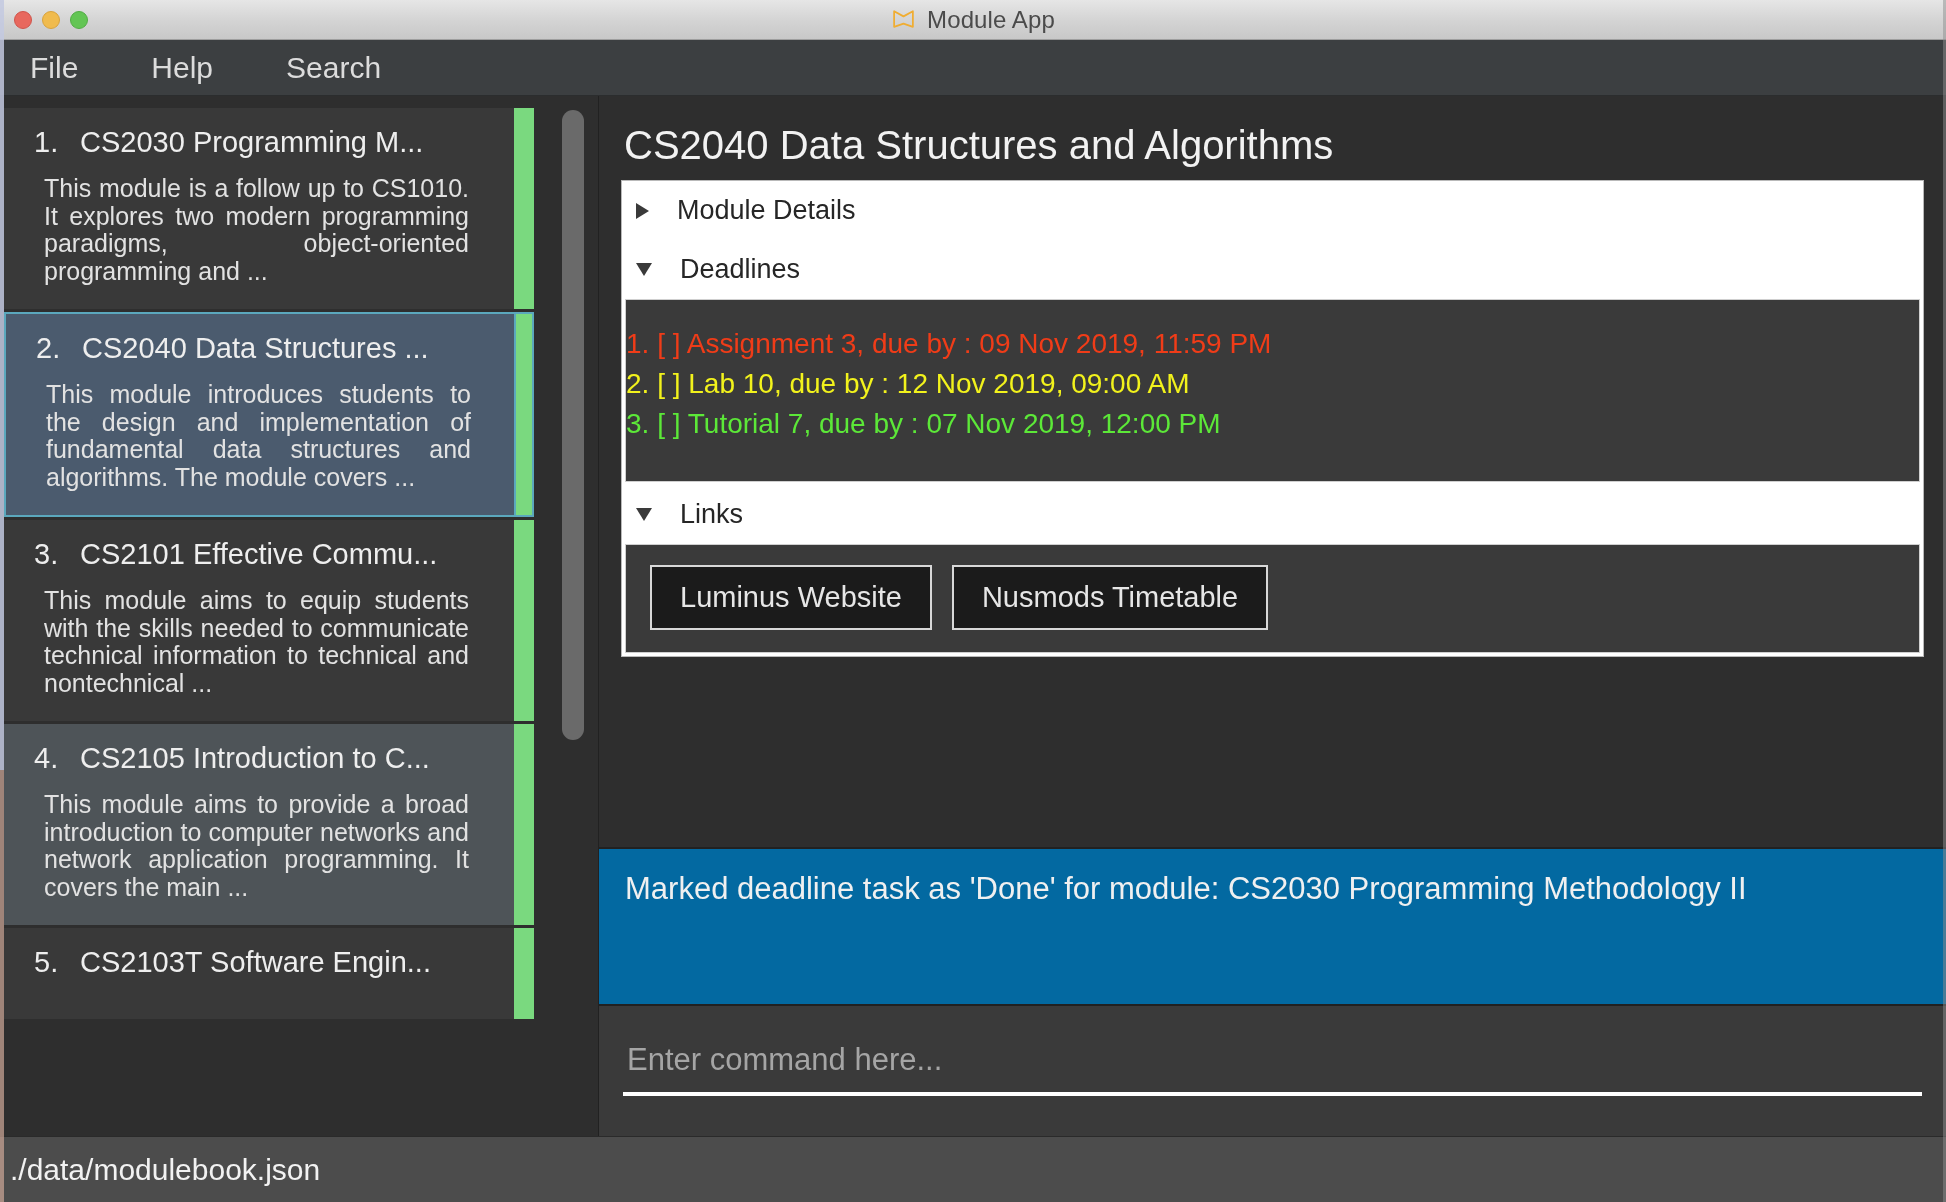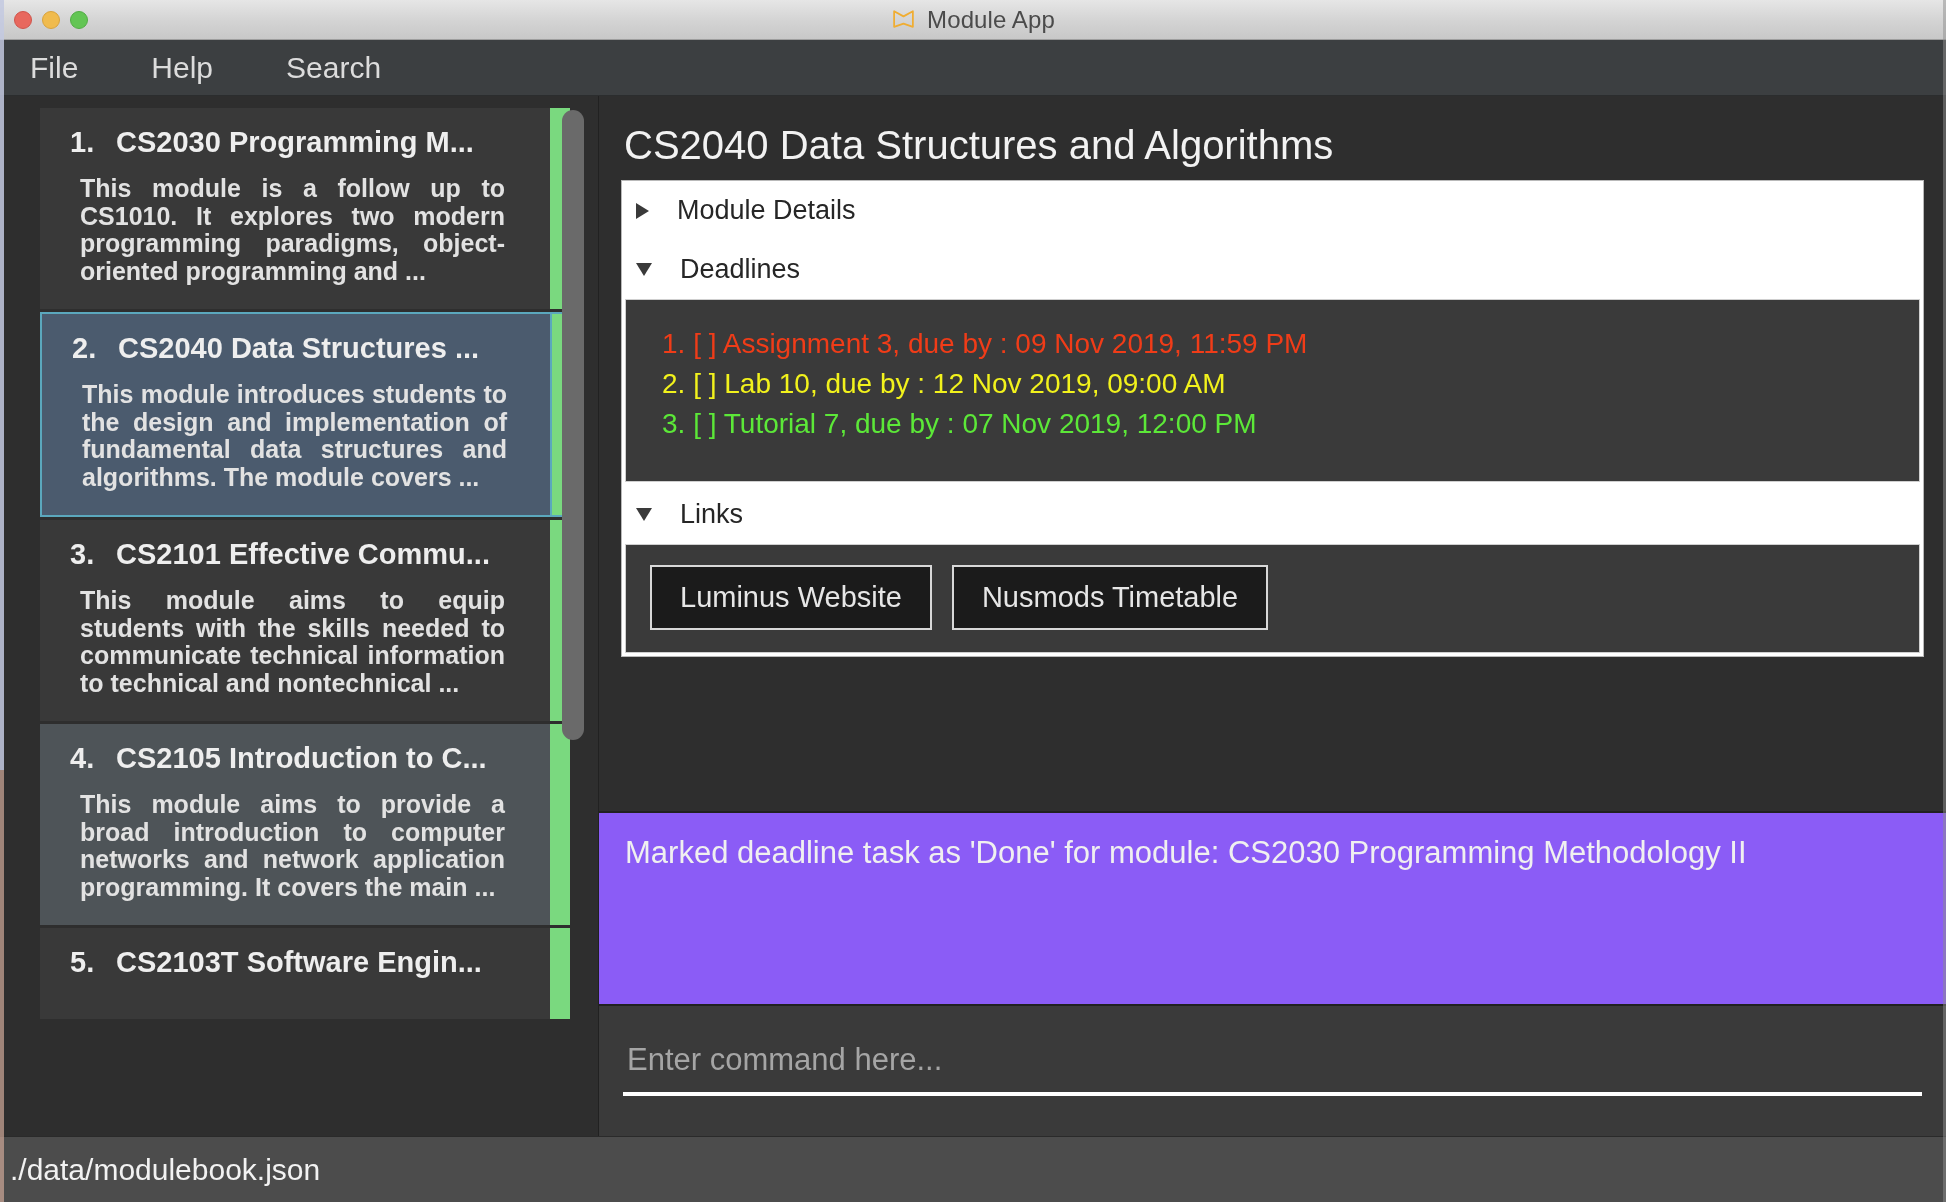--- a/index.html
+++ b/index.html
@@ -97,23 +97,22 @@
     width: 599px;
     background: #2e2e2e;
     border-right: 1px solid #212121;
     box-sizing: border-box;
     overflow: hidden;
     padding-top: 12px;
   }
   .list-inner {
     position: absolute;
     top: 12px;
-    left: 40px;
+    left: 4px;
     width: 530px;
-    font-weight: bold;
   }
   .module-card {
     position: relative;
     background: #393939;
     box-sizing: border-box;
     padding: 18px 22px 24px 30px;
     margin-bottom: 3px;
   }
   .module-card.hover { background: #4e5458; }
   .module-card.selected {
@@ -229,21 +228,20 @@
   .acc-body {
     background: #3a3a3a;
     border: 1px solid #cfcfcf;
     margin: 0 3px 3px 3px;
     box-sizing: border-box;
   }
   .deadline-body { padding: 24px 0 38px 0; }
   .deadline-row {
     font-size: 28px;
     line-height: 1.42;
-    padding-left: 36px;
     white-space: nowrap;
   }
 
   .links-body {
     padding: 20px 0 22px 24px;
     display: flex;
     gap: 20px;
   }
   .link-btn {
     background: #1b1b1b;
@@ -251,22 +249,22 @@
     color: #e6e6e6;
     font-size: 29px;
     padding: 14px 28px;
     box-sizing: border-box;
     cursor: pointer;
     white-space: nowrap;
   }
 
   
   .result-box {
-    height: 193px;
-    background: #8b5cf6;
+    height: 157px;
+    background: #0369a1;
     border-bottom: 2px solid #212121;
     padding: 22px 22px 16px 26px;
     box-sizing: border-box;
     flex: none;
   }
   .result-text {
     color: #f0f0f0;
     font-size: 31px;
     line-height: 1.19;
   }

